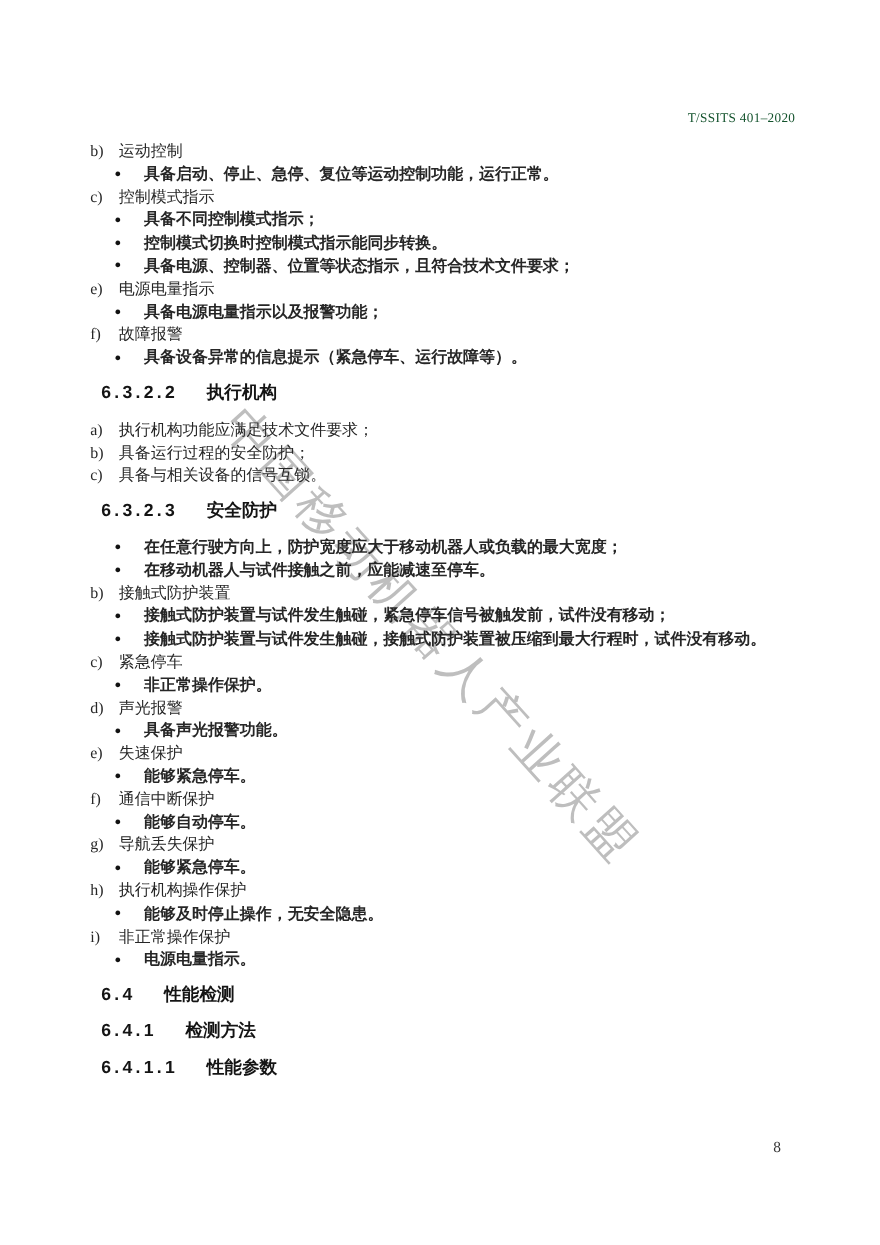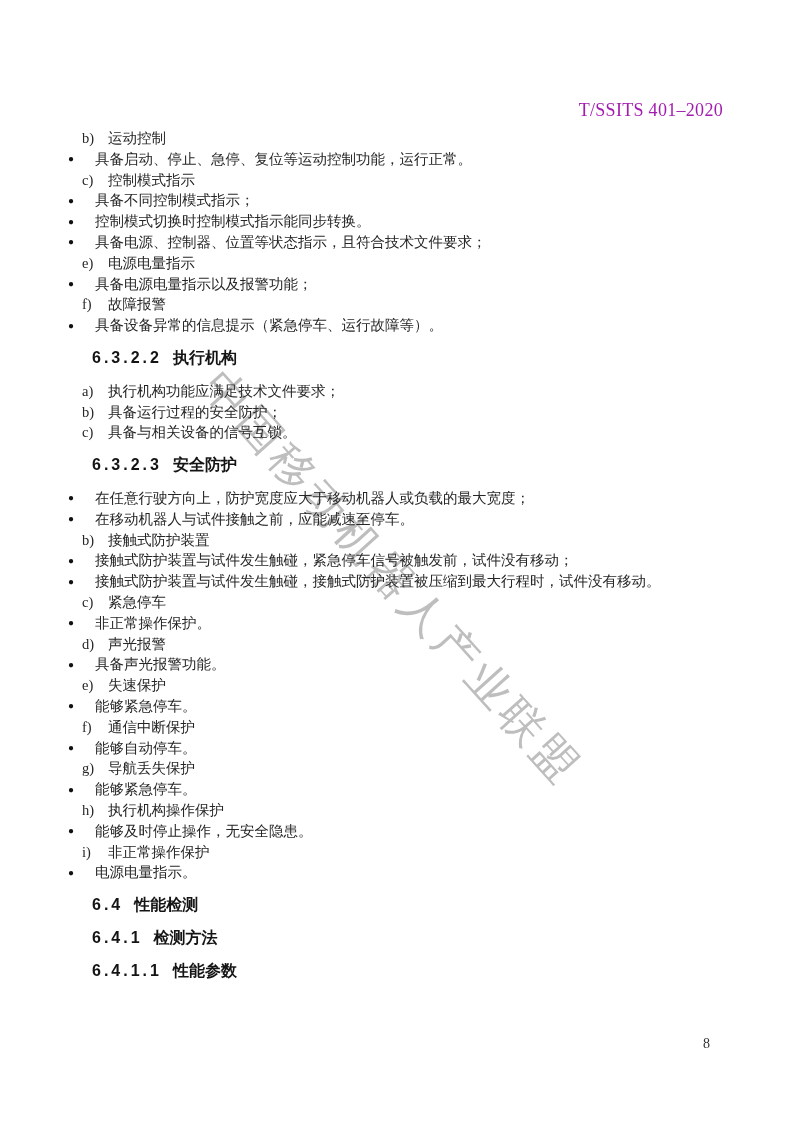--- a/index.html
+++ b/index.html
@@ -26,23 +26,23 @@
     color: #b3b3b3;
     opacity: 0.85;
     z-index: 1;
     font-family: "Liberation Serif", "DejaVu Serif", serif;
     pointer-events: none;
   }
   .doc-header {
     position: absolute;
     top: 100px;
     right: 77px;
-    font-size: 18px;
+    font-size: 12px;
     letter-spacing: 0.3px;
-    color: #a21caf;
+    color: #14532d;
     z-index: 2;
   }
   .doc-body {
     position: absolute;
     left: 0;
     top: 0;
     width: 100%;
     padding-top: 128px;
     z-index: 2;
   }
@@ -52,42 +52,42 @@
     font-size: 14.5px;
     white-space: nowrap;
     color: #262626;
   }
   .item { padding-left: 82px; }
   .item .label {
     display: inline-block;
     width: 26px;
     font-size: 14.5px;
   }
-  .bullet { padding-left: 68px; }
+  .bullet { padding-left: 104px; font-weight: bold; }
   .bullet .dot {
     display: inline-block;
     width: 27px;
     font-size: 10px;
     vertical-align: 1.5px;
     color: #111111;
   }
   .heading {
     margin: 12px 0;
     padding-left: 92px;
     height: 20.8px;
     line-height: 20.8px;
     font-family: "Liberation Sans", "DejaVu Sans", sans-serif;
     font-weight: 700;
     font-size: 16px;
     color: #141414;
     white-space: nowrap;
   }
   .heading .h-num {
     letter-spacing: 3px;
-    margin-right: 11px;
+    margin-right: 26px;
   }
   .page-number {
     position: absolute;
     top: 1036px;
     right: 90px;
     font-size: 14px;
     color: #333333;
     z-index: 2;
   }
 </style>

